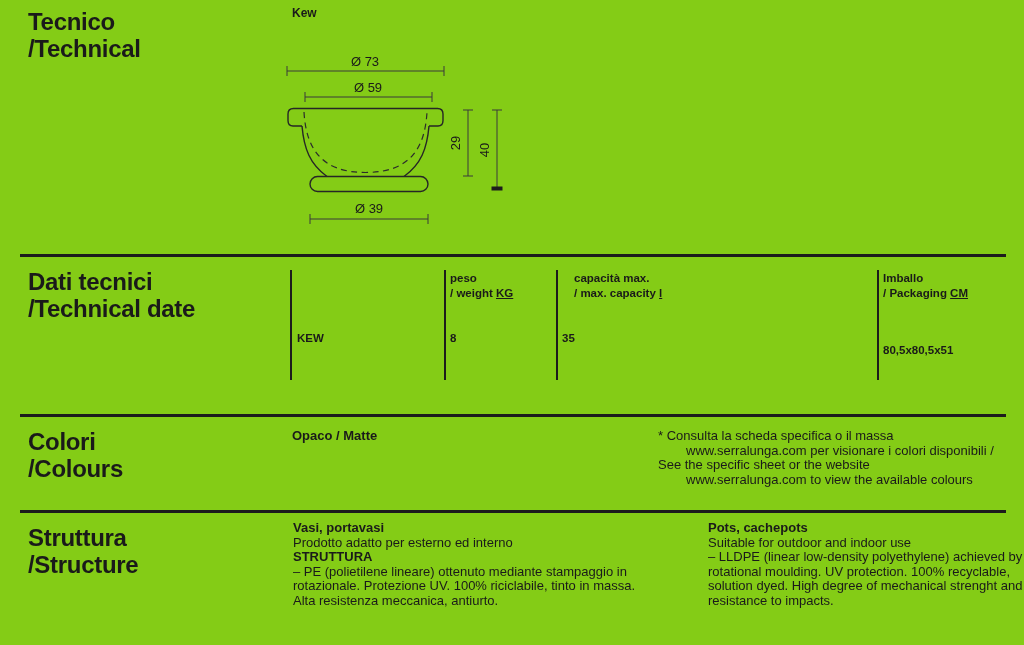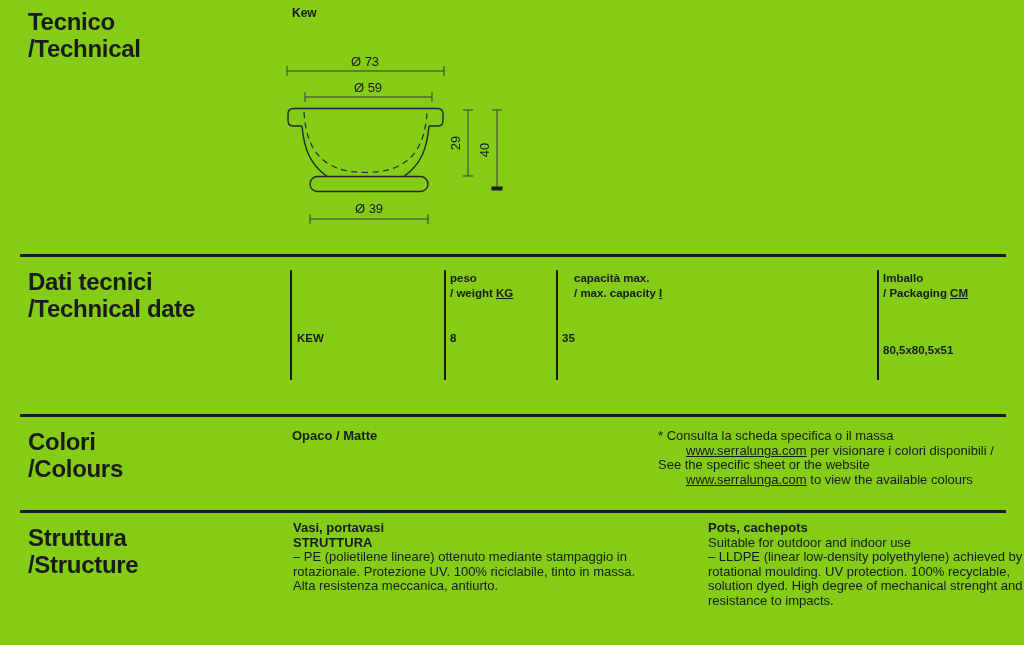--- a/index.html
+++ b/index.html
@@ -26,21 +26,21 @@
   }
   .product-name{font-size:12px;font-weight:bold;}
   .tbl-vline{
     position:absolute;width:2px;background:#1c1c1c;
   }
   .tbl-head{font-size:11.5px;font-weight:bold;line-height:14.5px;white-space:nowrap;}
   .tbl-cell{font-size:11.5px;font-weight:bold;white-space:nowrap;}
   .unit{text-decoration:underline;}
   .body-txt{font-size:13px;line-height:14.6px;}
   .body-bold{font-weight:bold;}
-  .link{text-decoration:underline;cursor:pointer;padding-left:28px;}
+  .link{cursor:pointer;padding-left:28px;}
   .col{width:352px;}
   svg text{fill:#1a1a1a;}
 </style>
 </head>
 <body>
 
 <div class="page">
 
   <div class="abs sec-title" style="left:28px;top:8px;">
     <div>Tecnico</div>
@@ -139,20 +139,21 @@
 
   <div class="rule" style="top:510px;"></div>
 
   <div class="abs sec-title" style="left:28px;top:524px;">
     <div>Struttura</div>
     <div>/Structure</div>
   </div>
 
   <div class="abs body-txt col" style="left:293px;top:521px;width:348px;">
     <div class="body-bold">Vasi, portavasi</div>
+    <div>Prodotto adatto per esterno ed interno</div>
     <div class="body-bold">STRUTTURA</div>
     <div>– PE (polietilene lineare) ottenuto mediante stampaggio in rotazionale. Protezione UV. 100% riciclabile, tinto in massa. Alta resistenza meccanica, antiurto.</div>
   </div>
 
   <div class="abs body-txt col" style="left:660px;top:521px;width:348px;margin-left:48px;">
     <div class="body-bold">Pots, cachepots</div>
     <div>Suitable for outdoor and indoor use</div>
     <div>– LLDPE (linear low-density polyethylene) achieved by rotational moulding. UV protection. 100% recyclable, solution dyed. High degree of mechanical strenght and resistance to impacts.</div>
   </div>
 

